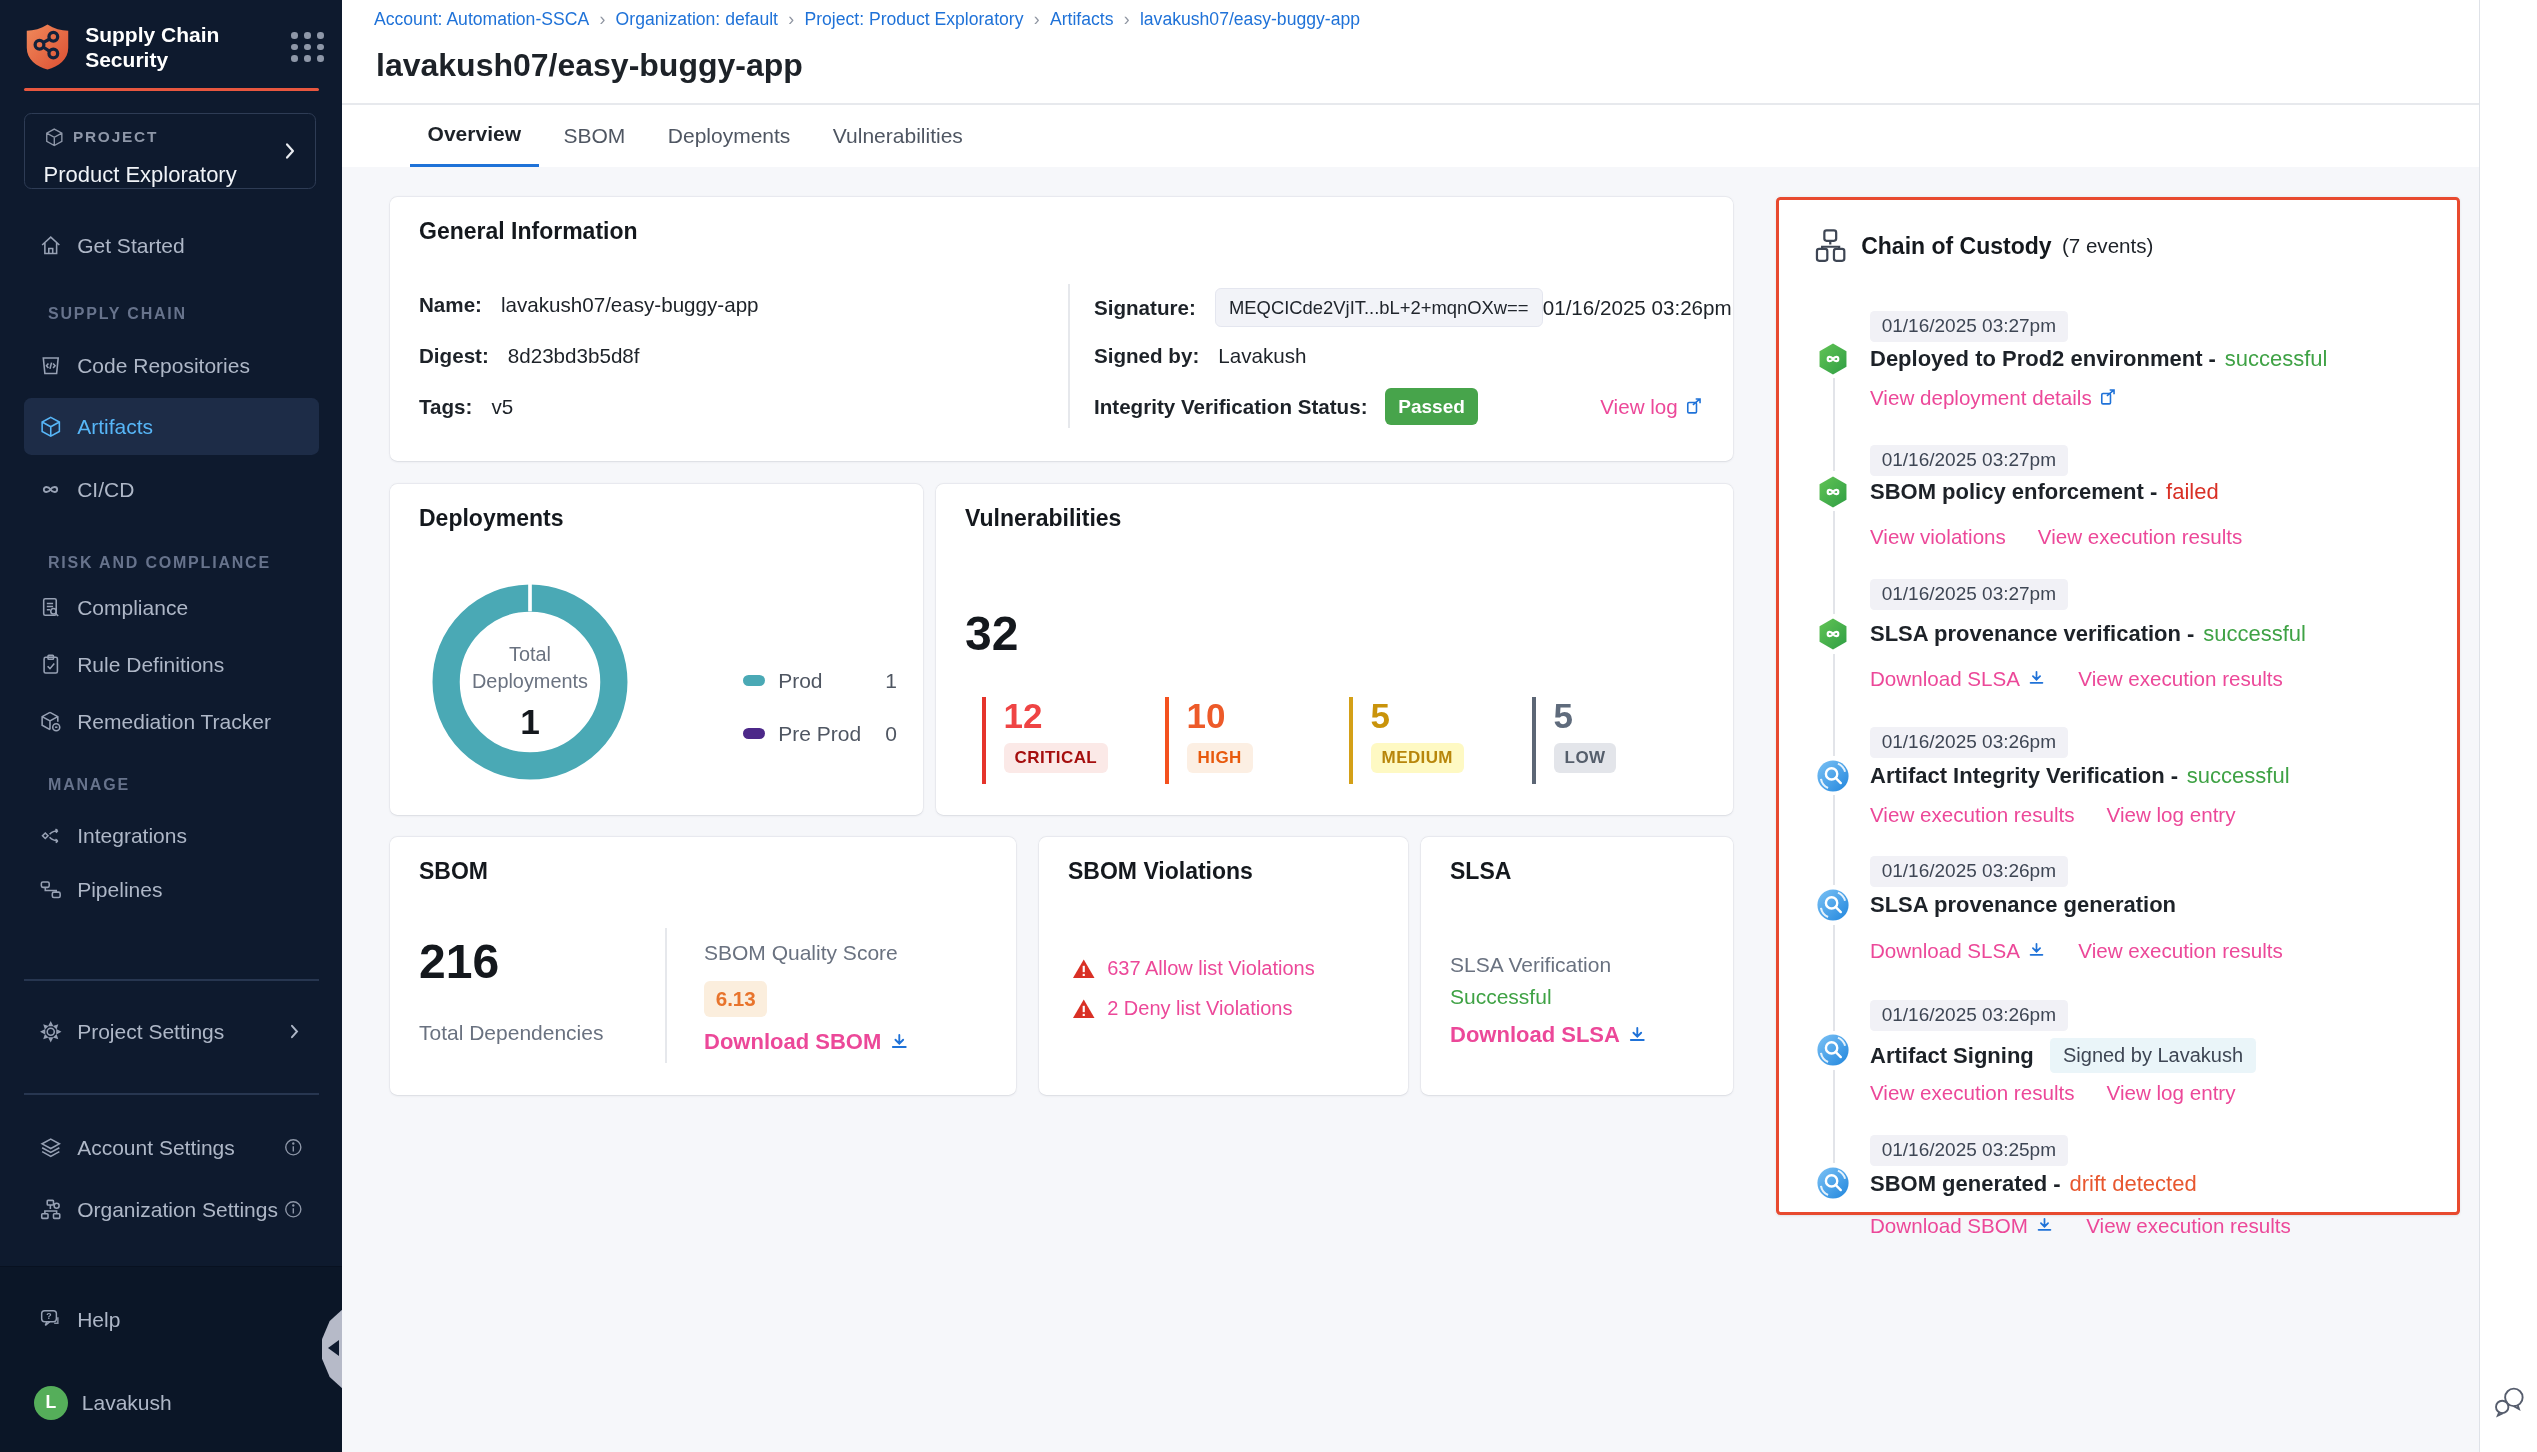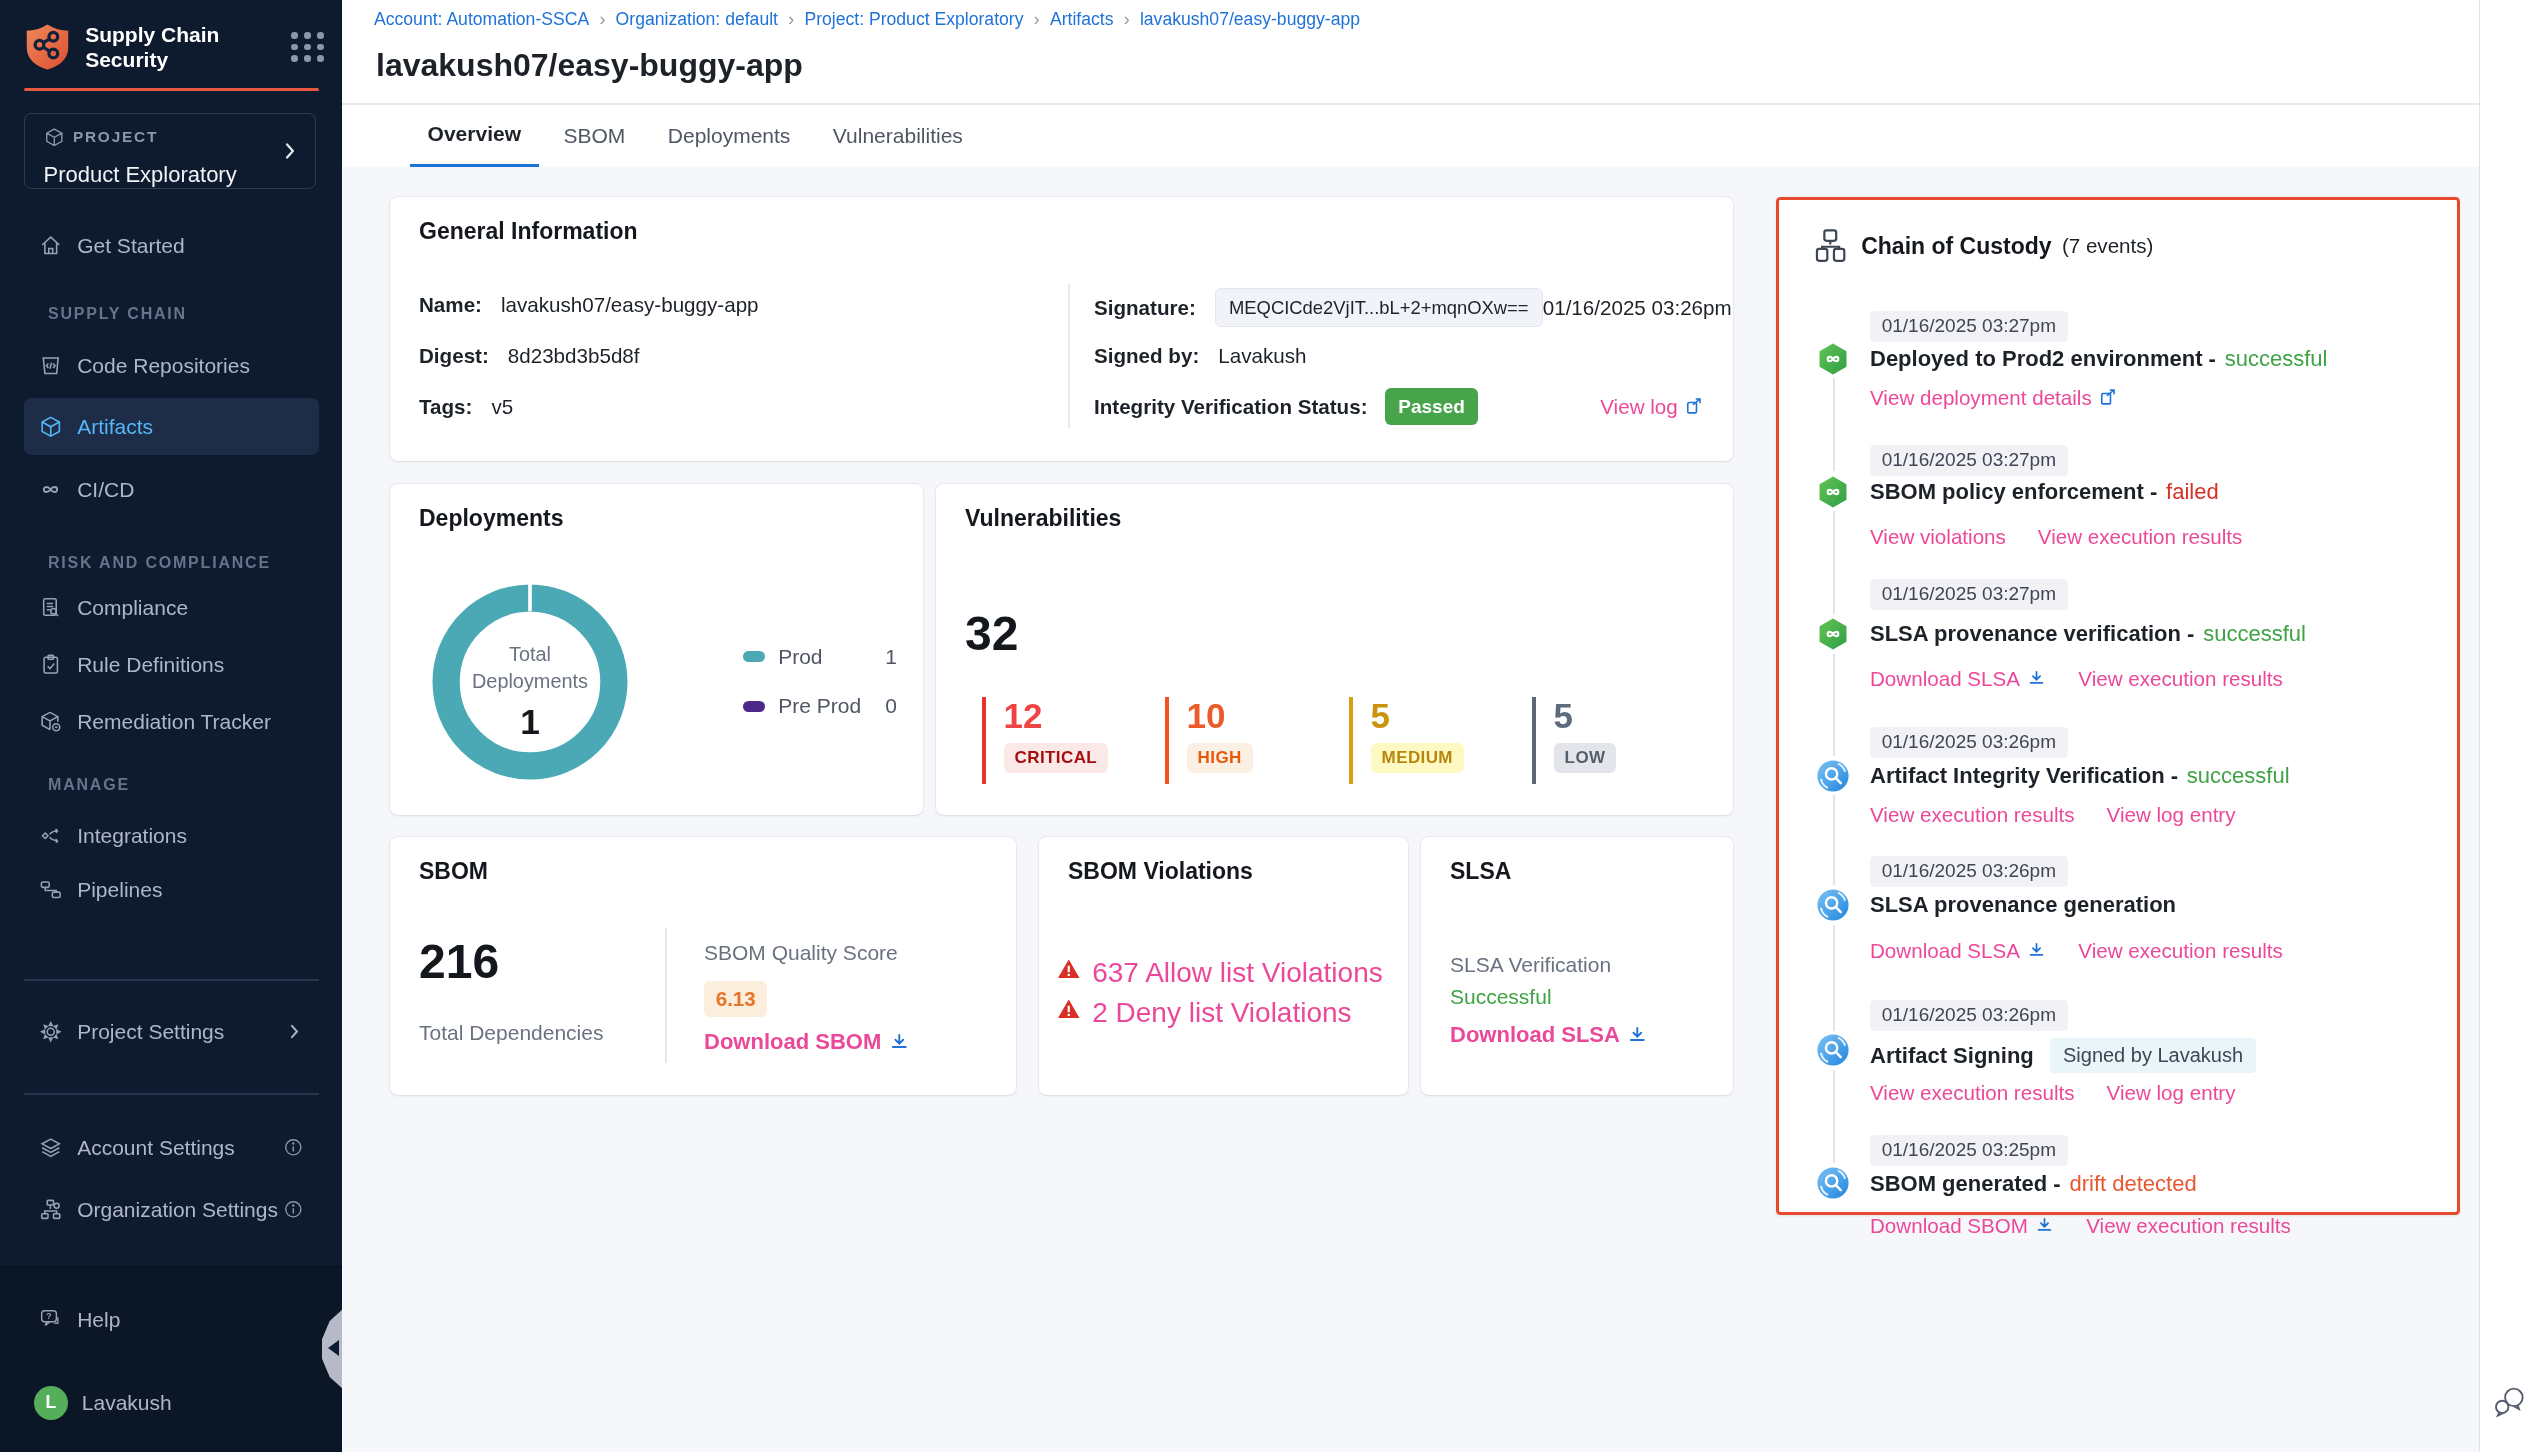--- a/index.html
+++ b/index.html
@@ -60,38 +60,38 @@
   .gi-value { margin-left:19px; color:#1D2228; white-space:nowrap; }
   .v-divider { position:absolute; width:1.5px; background:#E6E8EC; }
   .sig-pill { margin-left:19px; background:#F2F3F8; border:0.7px solid #E4E6EF; border-radius:5.9px; padding:5.9px 13.2px; font-size:18.4px; color:#20252C; }
   .passed-badge { margin-left:17.6px; background:#47A44B; color:#fff; font-weight:700; font-size:19px; padding:5.9px 13.2px; border-radius:5.9px; }
   .link { color:#ec4899; cursor:pointer; display:inline-flex; align-items:center; gap:7.3px; white-space:nowrap; }
   .gi-time { margin-left:auto; font-size:20.6px; color:#1D2228; white-space:nowrap; }
 
   
   .donut-wrap { position:absolute; left:37px; top:95px; width:206px; height:206px; }
   .legend { position:absolute; left:353px; top:158px; width:154px; }
-  .legend-row { display:flex; align-items:center; height:29px; margin-bottom:20.6px; font-size:21px; color:#4F5662; }
+  .legend-row { display:flex; align-items:center; height:29px; margin-bottom:20.6px; font-size:21px; color:#4F5662;margin-top:24px; }
   .swatch { width:22px; height:11px; border-radius:5.9px; flex:0 0 auto; }
   .legend-label { margin-left:13.2px; }
   .legend-val { margin-left:auto; }
 
   
   .vuln-total { position:absolute; left:29px; top:122px; font-size:48px; font-weight:700; color:#14181D; }
   .sev-group { position:absolute; top:213px; height:87px; border-left:4.4px solid; padding-left:17.6px; }
   .sev-count { font-size:35px; font-weight:700; line-height:37px; }
   .sev-badge { display:inline-block; margin-top:8.8px; font-size:17px; font-weight:700; padding:5.1px 11px; border-radius:5.9px; letter-spacing:0.4px; }
 
   
   .big-num { position:absolute; left:29px; top:97px; font-size:48px; font-weight:700; color:#14181D; }
   .muted { color:#6A7280; }
   .sbom-deps { position:absolute; left:29px; top:184px; font-size:21px; }
   .score-pill { display:inline-block; background:#FBEEDD; color:#E8742C; font-weight:700; font-size:20.6px; padding:5.9px 11.7px; border-radius:5.9px; }
   .dl-link { font-size:22px; font-weight:700; }
-  .viol-row { position:absolute; left:18px; display:flex; font-size:28px; }
+  .viol-row { position:absolute; left:33px; display:flex; align-items:center; font-size:20px; }
   .viol-row .link { margin-left:11.7px; }
 
   
   .custody { position:absolute; left:1434px; top:30px; width:684px; height:1018px; background:#fff; border:3.7px solid #E84A2F; border-radius:4.4px; box-shadow:0 0.7px 2.2px rgba(40,48,70,.10); }
   .custody-header { position:absolute; left:35px; top:29px; display:flex; align-items:center; }
   .custody-title { margin-left:13.2px; font-size:23px; font-weight:700; color:#14181D; }
   .custody-count { margin-left:10.3px; font-size:20.6px; color:#1D2228; }
   .evt-ts { position:absolute; left:91px; background:#F1F1F6; border-radius:4.4px; padding:4.4px 11.7px; font-size:19px; color:#3E4654; height:31px; line-height:22px; white-space:nowrap; }
   .evt-icon { position:absolute; left:37px; width:34px; height:34px; }
   .evt-title { position:absolute; left:91px; font-size:22px; font-weight:600; color:#1D2228; display:flex; align-items:center; white-space:nowrap; line-height:25px; }

